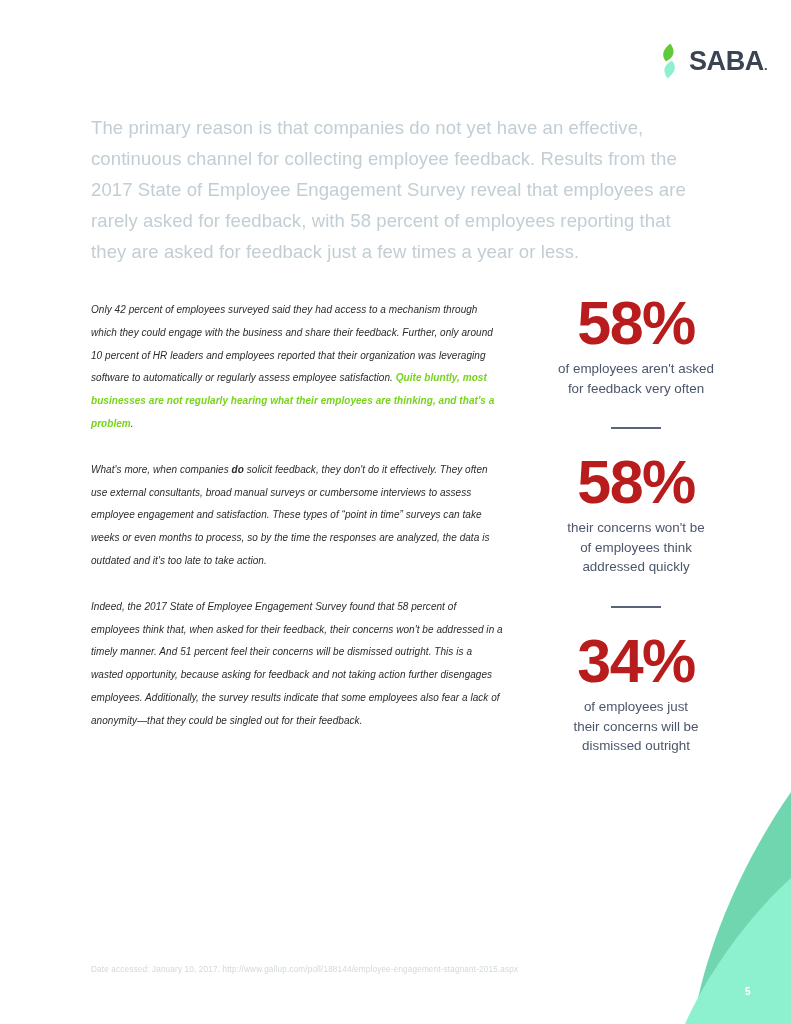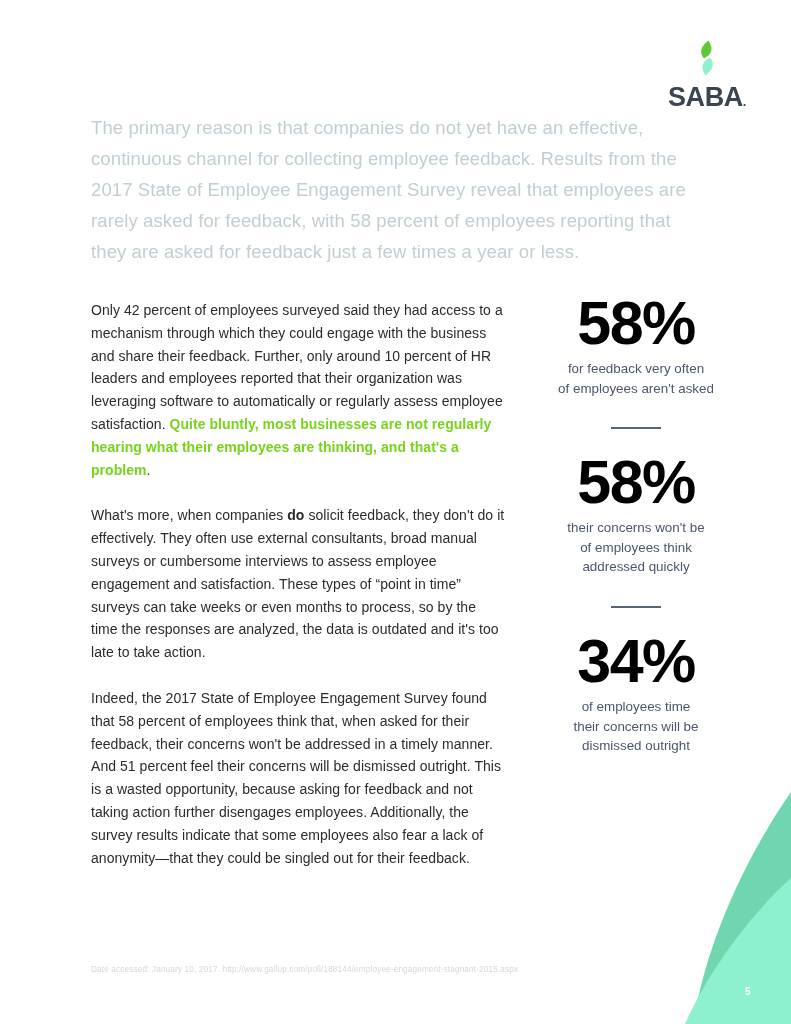--- a/index.html
+++ b/index.html
@@ -25,21 +25,20 @@
   
   .logo {
     position: absolute;
     top: 40px;
     left: 657px;
     width: 100px;
     height: 42px;
     display: flex;
     align-items: center;
     gap: 8px;
-    flex-direction: column;
   }
   .logo-mark {
     width: 24px;
     height: 36px;
     flex: 0 0 auto;
   }
   .logo-word {
     font-size: 27px;
     font-weight: bold;
     letter-spacing: -0.4px;
@@ -66,45 +65,46 @@
 
   
   .body-col {
     position: absolute;
     left: 91px;
     top: 299px;
     width: 415px;
   }
   .body-col p {
     margin: 0 0 23px 0;
-    font-size: 14px;
+    font-size: 10px;
     line-height: 22.8px;
     color: #2b2b2b;
     letter-spacing: 0.05px;
+    font-style: italic;
   }
   .body-col p:last-child { margin-bottom: 1px; }
   .hl-green {
     color: #77d41b;
     font-weight: bold;
   }
   .b { font-weight: bold; }
 
   
   .stats-col {
     position: absolute;
     left: 530px;
     top: 292px;
     width: 212px;
     text-align: center;
   }
   .stat { }
   .stat-value {
     font-size: 61px;
     font-weight: bold;
-    color: #000000;
+    color: #b91c1c;
     line-height: 1.02;
     letter-spacing: -1.5px;
   }
   .stat-caption {
     margin-top: 5px;
     font-size: 13.4px;
     line-height: 19.5px;
     color: #4c566b;
   }
   .stat-divider {
@@ -171,42 +171,42 @@
     <p><span>What's more, when companies </span><span class="b">do</span><span> solicit feedback, they don't do it effectively. They often use external consultants, broad manual surveys or cumbersome interviews to assess employee engagement and satisfaction. These types of “point in time” surveys can take weeks or even months to process, so by the time the responses are analyzed, the data is outdated and it's too late to take action.</span></p>
 
     <p>Indeed, the 2017 State of Employee Engagement Survey found that 58 percent of employees think that, when asked for their feedback, their concerns won't be addressed in a timely manner. And 51 percent feel their concerns will be dismissed outright. This is a wasted opportunity, because asking for feedback and not taking action further disengages employees. Additionally, the survey results indicate that some employees also fear a lack of anonymity—that they could be singled out for their feedback.</p>
   </div>
 
   <div class="stats-col">
 
     <div class="stat">
       <div class="stat-value">58%</div>
       <div class="stat-caption">
+        <div>of employees aren't asked</div>
         <div>for feedback very often</div>
-        <div>of employees aren't asked</div>
       </div>
     </div>
 
     <hr class="stat-divider">
 
     <div class="stat">
       <div class="stat-value">58%</div>
       <div class="stat-caption">
         <div>their concerns won't be</div>
         <div>of employees think</div>
         <div>addressed quickly</div>
       </div>
     </div>
 
     <hr class="stat-divider">
 
     <div class="stat">
       <div class="stat-value">34%</div>
       <div class="stat-caption">
-        <div>of employees time</div>
+        <div>of employees just</div>
         <div>their concerns will be</div>
         <div>dismissed outright</div>
       </div>
     </div>
 
   </div>
 
   <div class="footnote">
     <div>Date accessed: January 10, 2017. http://www.gallup.com/poll/188144/employee-engagement-stagnant-2015.aspx</div>
   </div>

